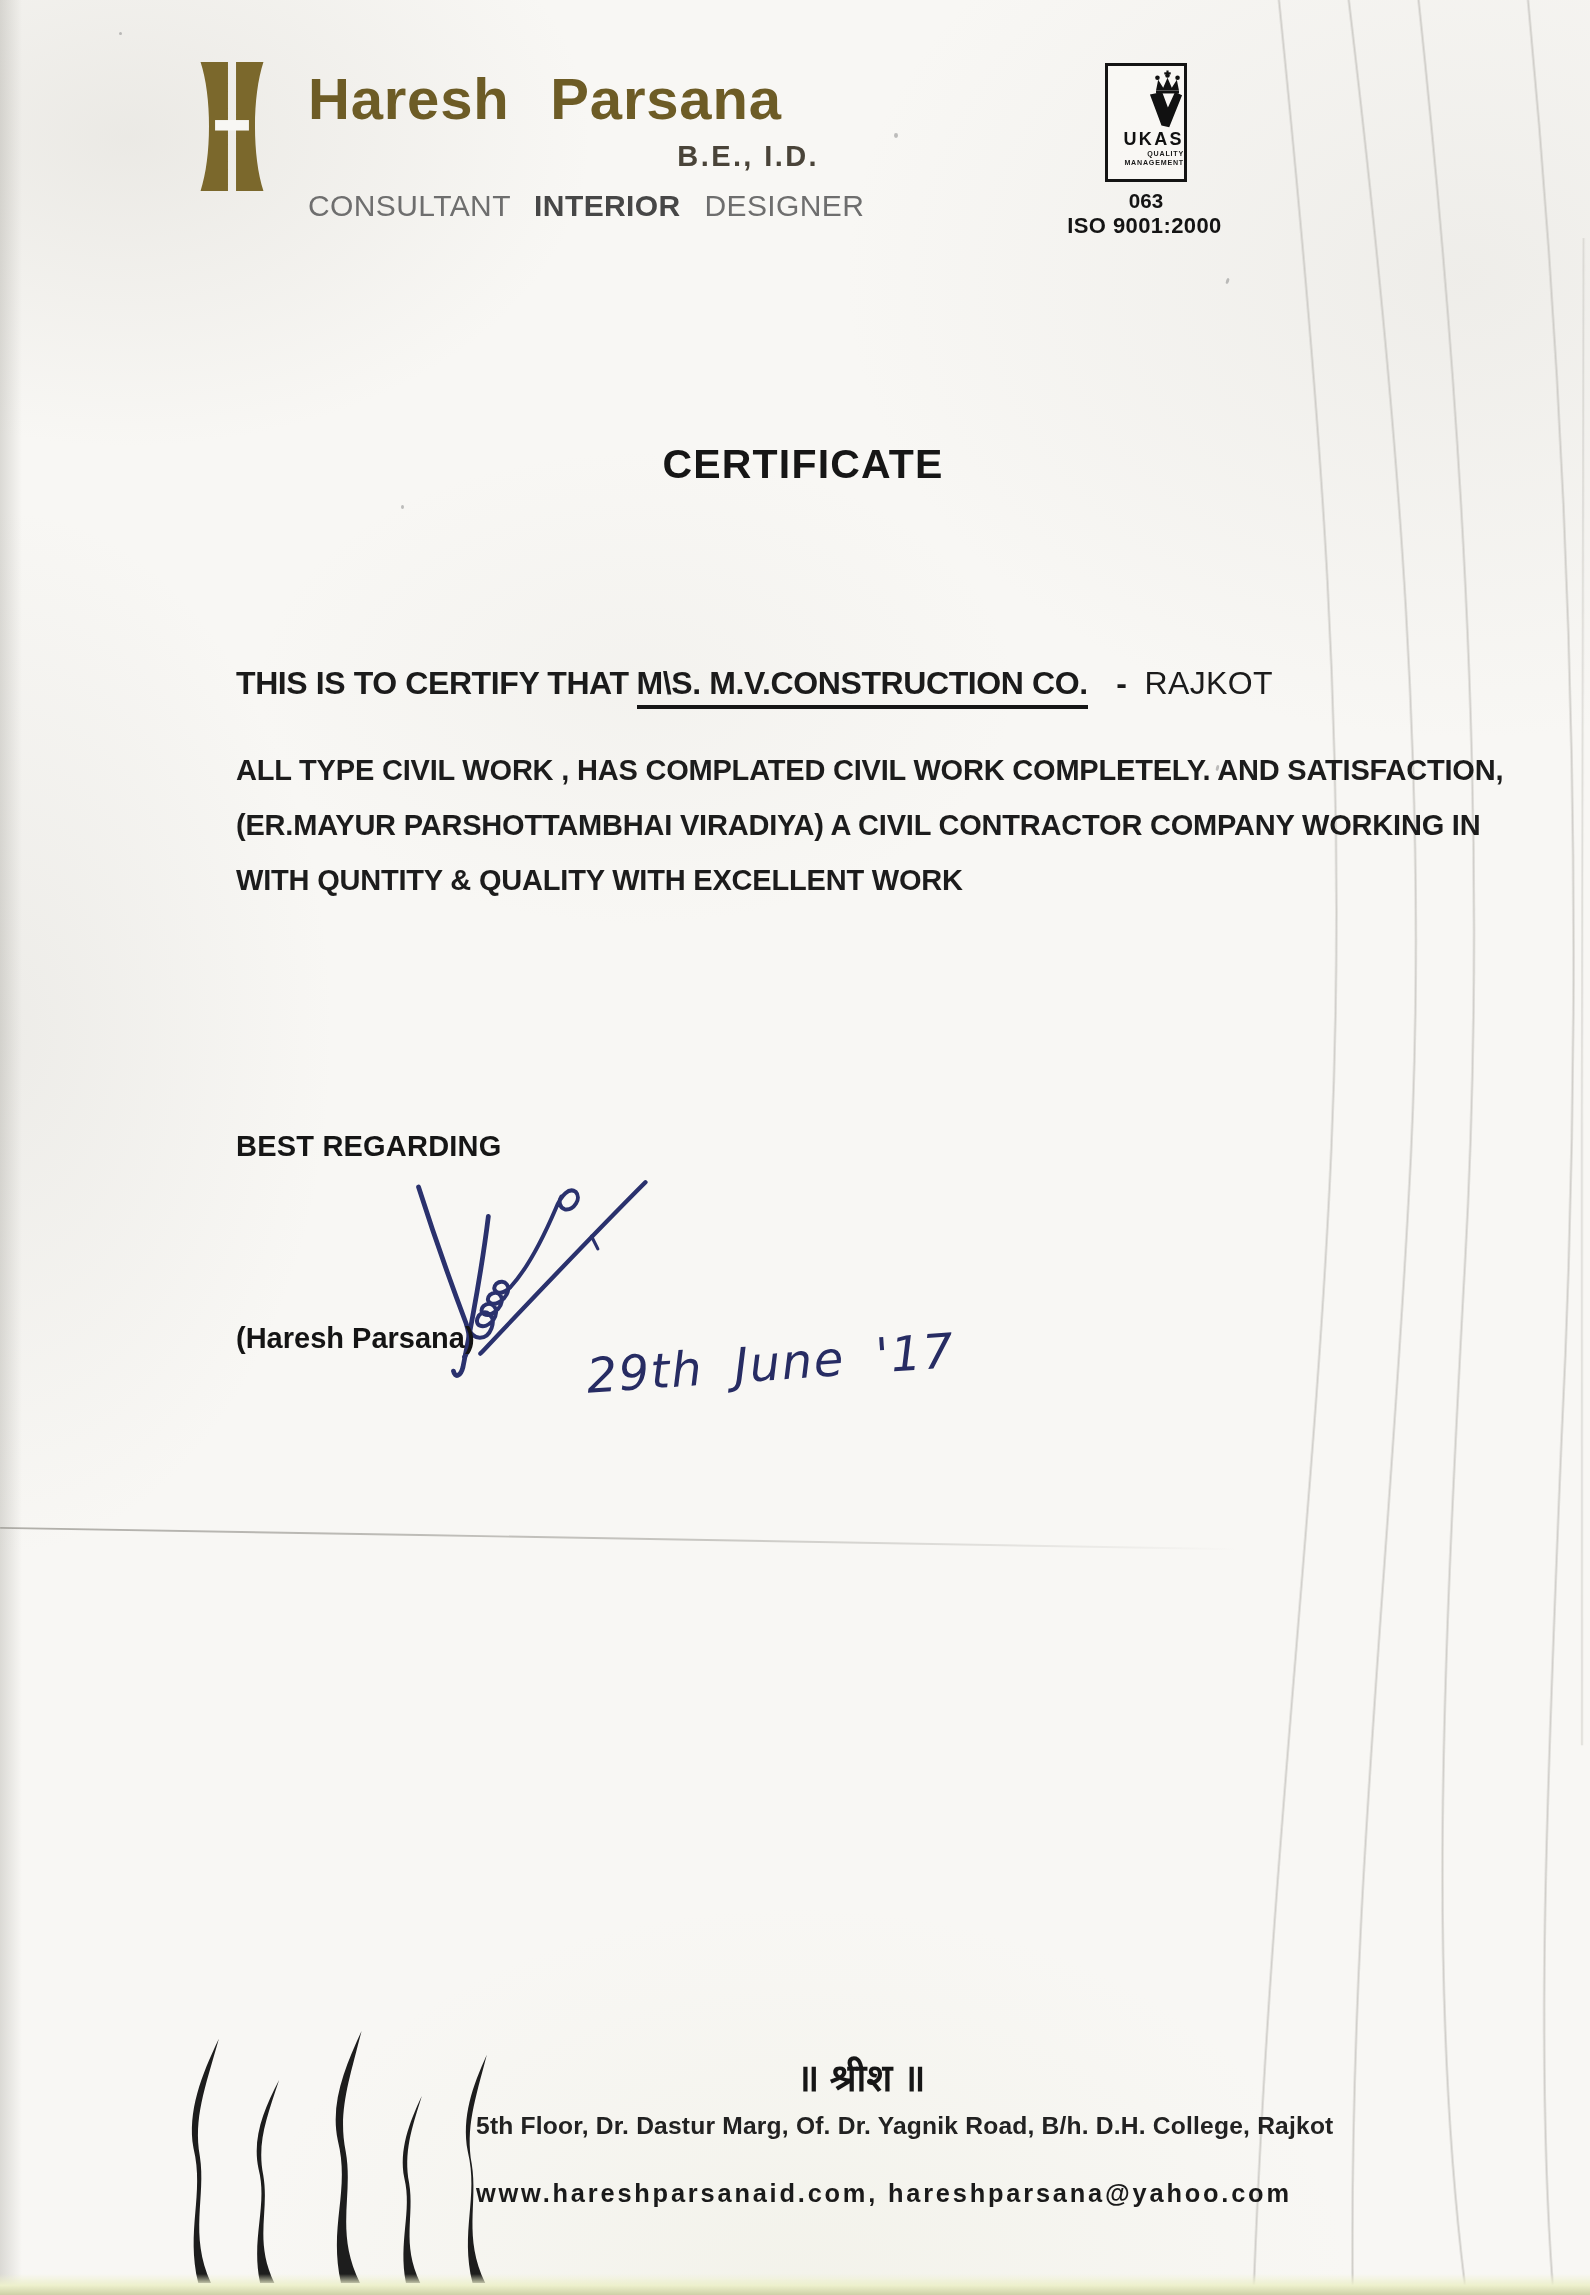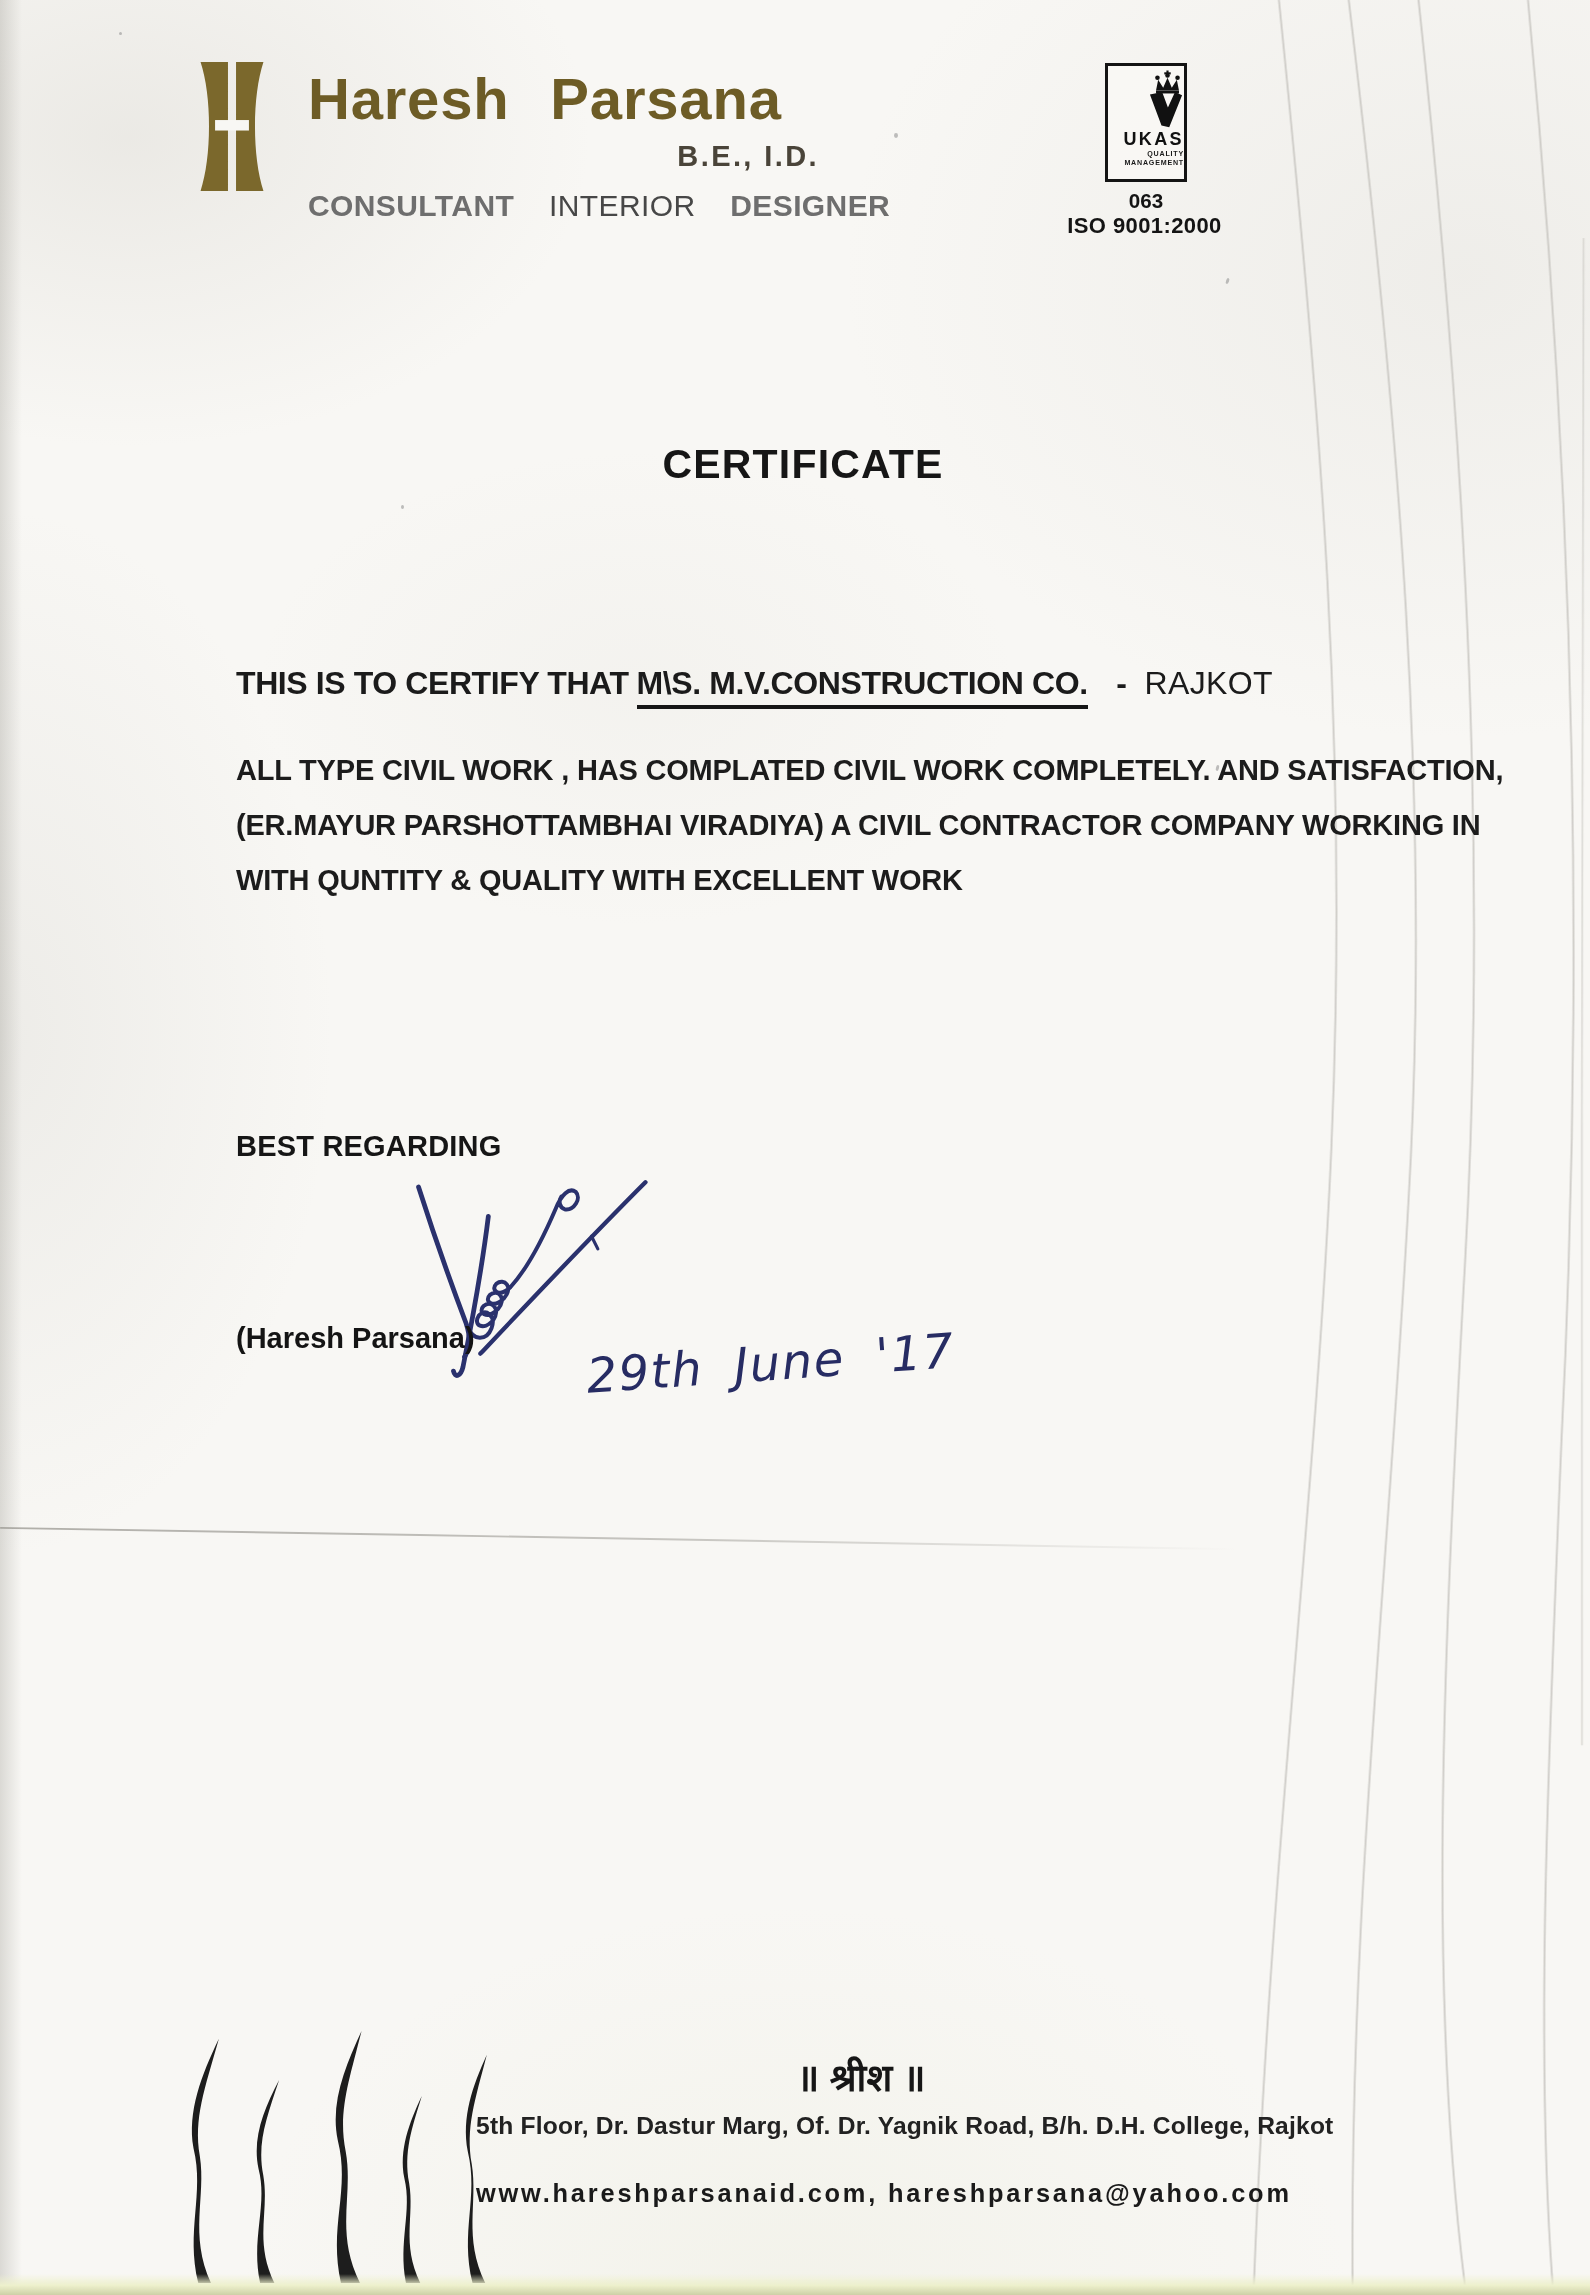--- a/index.html
+++ b/index.html
@@ -23,22 +23,22 @@
     background:linear-gradient(to right, rgba(150,148,140,.30), rgba(150,148,140,0)); }
   .overlay-svg { left:0; top:0; width:1590px; height:2295px; pointer-events:none; }
 
   
   .logo { left:194px; top:62px; width:76px; height:129px; }
   .brand-name { left:308px; top:65px; font-size:58px; font-weight:700;
     color:#6d5c26; letter-spacing:0.8px; word-spacing:24px; white-space:nowrap; }
   .brand-creds { left:308px; top:140px; width:511px; text-align:right;
     font-size:29px; font-weight:700; color:#4a4439; letter-spacing:2.4px; }
   .brand-role { left:308px; top:189px; font-size:30px; white-space:nowrap; letter-spacing:0.4px; }
-  .role-light { color:#6e6e6e; font-weight:700; }
-  .role-bold  { color:#474747; font-weight:400; margin:0 26px; }
+  .role-light { color:#6e6e6e; font-weight:400; }
+  .role-bold  { color:#474747; font-weight:700; margin:0 15px; }
 
   
   .ukas-box { left:1105px; top:63px; width:82px; height:119px;
     border:3.2px solid #141414; background:rgba(251,250,247,.6);
     display:flex; flex-direction:column; align-items:flex-end; padding-top:4px; }
   .ukas-org { font-size:18px; font-weight:700; color:#111; letter-spacing:2.4px; margin-top:0.8px; }
   .ukas-sub { font-size:7.1px; font-weight:700; color:#1a1a1a; letter-spacing:0.8px; line-height:8.7px; }
   .ukas-number { left:1105px; top:189px; width:82px; text-align:center;
     font-size:20.6px; font-weight:700; color:#141414; }
   .ukas-standard { left:1055px; top:213px; width:179px; text-align:center;

